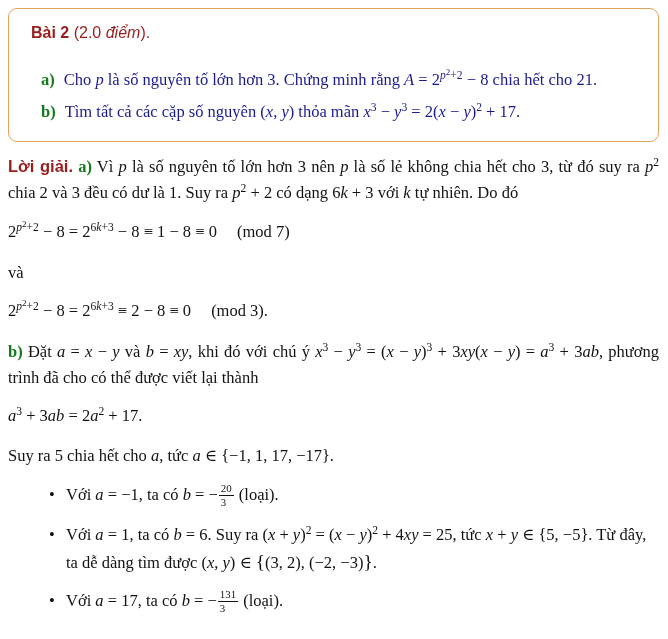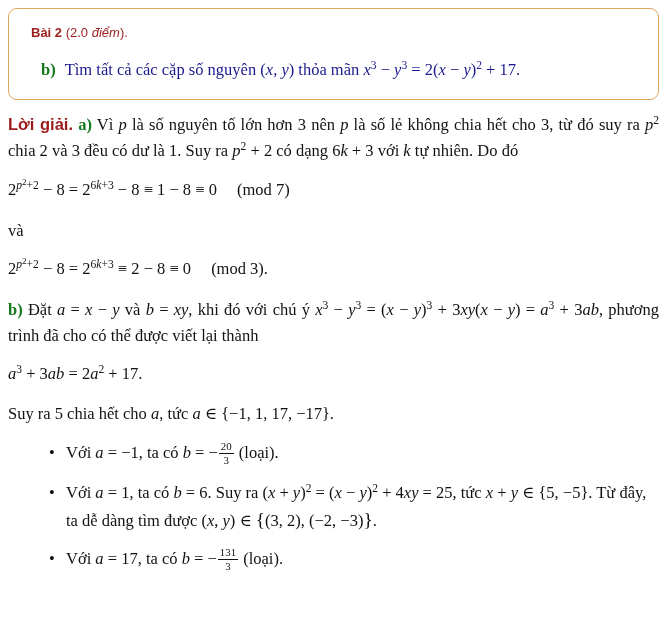--- a/index.html
+++ b/index.html
@@ -7,52 +7,53 @@
     width:668px;height:639px;overflow:hidden;
     font-family:"Liberation Serif","DejaVu Serif",serif;
     font-size:16.5px;color:#121212;
     padding:8px 9px 0 8px;box-sizing:border-box;
   }
   
   .problem-box{
     border:1.5px solid #e0a45f;border-radius:9px;
     padding:11px 14px 13px 22px;margin-bottom:9px;
   }
-  .pb-title{line-height:26px;margin-bottom:9px;
-    font-family:"Liberation Sans","DejaVu Sans",sans-serif;font-size:13px;}
+  .pb-title{line-height:26px;margin-bottom:19px;
+    font-family:"Liberation Sans","DejaVu Sans",sans-serif;font-size:16px;}
   .pb-item{line-height:30px;color:#1b1b8e;padding-left:10px;}
   
   .head{color:#9b1c1c;font-weight:bold;font-family:"Liberation Sans","DejaVu Sans",sans-serif;}
   .meta{color:#9b1c1c;}
   .metait{color:#9b1c1c;font-style:italic;}
   .lab{color:#157a1e;font-weight:bold;}
   .problem-box .lab{margin-right:9px;}
   .it{font-style:italic;}
   .sup{font-size:70%;position:relative;top:-0.5em;}
   .sup2{font-size:55%;position:relative;top:-1.05em;}
   .modgap{margin-left:20px;}
   .big{font-size:117%;}
   
-  .frac{display:inline-block;vertical-align:-0.55em;font-size:66%;line-height:1.2;text-align:center;margin:0 1px;}
+  .frac{display:inline-block;vertical-align:-0.55em;font-size:66%;line-height:1.2;text-align:left;margin:0 1px;}
   .fnum{display:block;padding:0 2px;}
   .fden{display:block;border-top:1px solid currentColor;padding:0 2px;}
   
   .para{line-height:24.5px;margin:12px 0 9px;text-align:justify;}
   .para.single{text-align:left;}
   .eq{text-align:left;line-height:30px;margin:11px 0 11px;}
   .plain-line{line-height:25px;margin:4px 0 2px;}
   .bullets{margin-top:13px;}
   .bullet-item{position:relative;padding-left:58px;line-height:25px;margin-bottom:13px;}
   .bullet-item::before{content:"\2022";position:absolute;left:41px;top:0;}
 </style>
 </head>
 <body>
 
 <div class="problem-box">
   <div class="pb-title"><span class="head">Bài 2</span><span class="meta"> (2.0 </span><span class="metait">điểm</span><span class="meta">).</span></div>
+  <div class="pb-item"><span class="lab">a)</span><span>Cho </span><span class="it">p</span><span> là số nguyên tố lớn hơn 3. Chứng minh rằng </span><span class="it">A</span><span> = 2</span><span class="sup it">p</span><span class="sup2">2</span><span class="sup">+2</span><span> − 8 chia hết cho 21.</span></div>
   <div class="pb-item"><span class="lab">b)</span><span>Tìm tất cả các cặp số nguyên (</span><span class="it">x</span><span>, </span><span class="it">y</span><span>) thỏa mãn </span><span class="it">x</span><span class="sup">3</span><span> − </span><span class="it">y</span><span class="sup">3</span><span> = 2(</span><span class="it">x</span><span> − </span><span class="it">y</span><span>)</span><span class="sup">2</span><span> + 17.</span></div>
 </div>
 
 <div>
   <div class="para"><span class="head">Lời giải.</span><span> </span><span class="lab">a)</span><span> Vì </span><span class="it">p</span><span> là số nguyên tố lớn hơn 3 nên </span><span class="it">p</span><span> là số lẻ không chia hết cho 3, từ đó suy ra </span><span class="it">p</span><span class="sup">2</span><span> chia 2 và 3 đều có dư là 1. Suy ra </span><span class="it">p</span><span class="sup">2</span><span> + 2 có dạng 6</span><span class="it">k</span><span> + 3 với </span><span class="it">k</span><span> tự nhiên. Do đó</span></div>
 
   <div class="eq"><span>2</span><span class="sup it">p</span><span class="sup2">2</span><span class="sup">+2</span><span> − 8 = 2</span><span class="sup">6</span><span class="sup it">k</span><span class="sup">+3</span><span> − 8 ≡ 1 − 8 ≡ 0</span><span class="modgap">(mod 7)</span></div>
 
   <div class="plain-line"><span>và</span></div>
 

